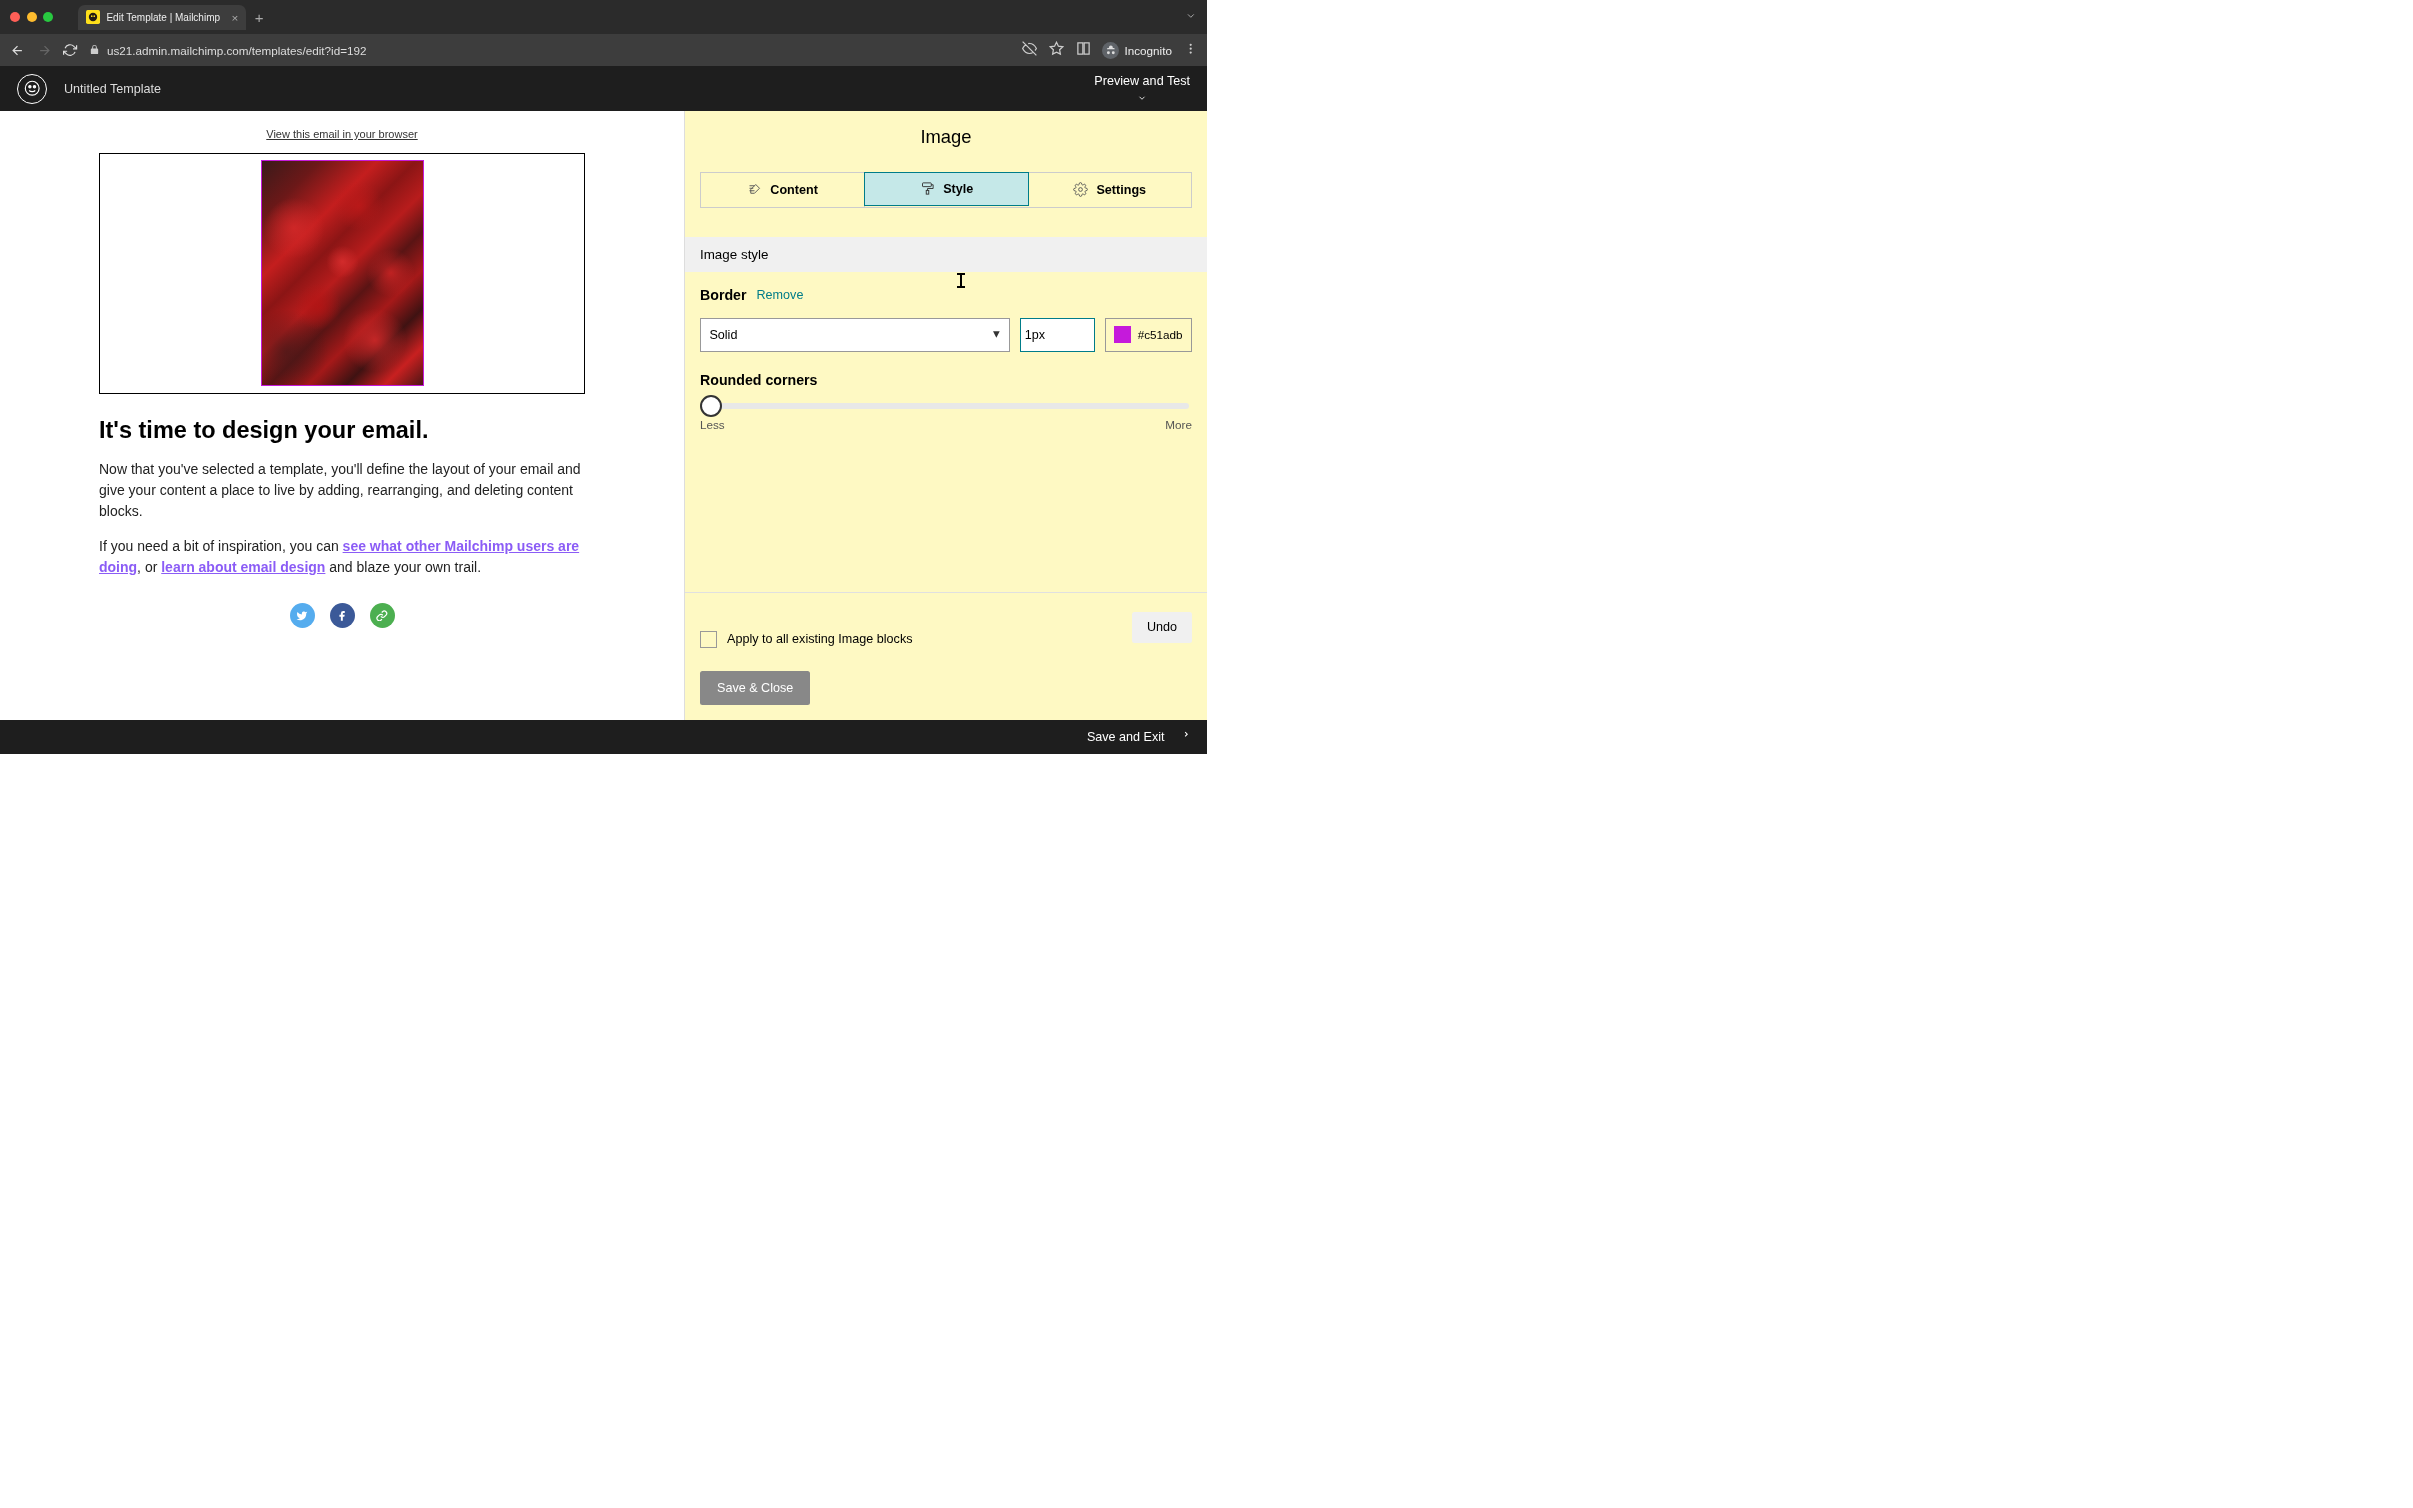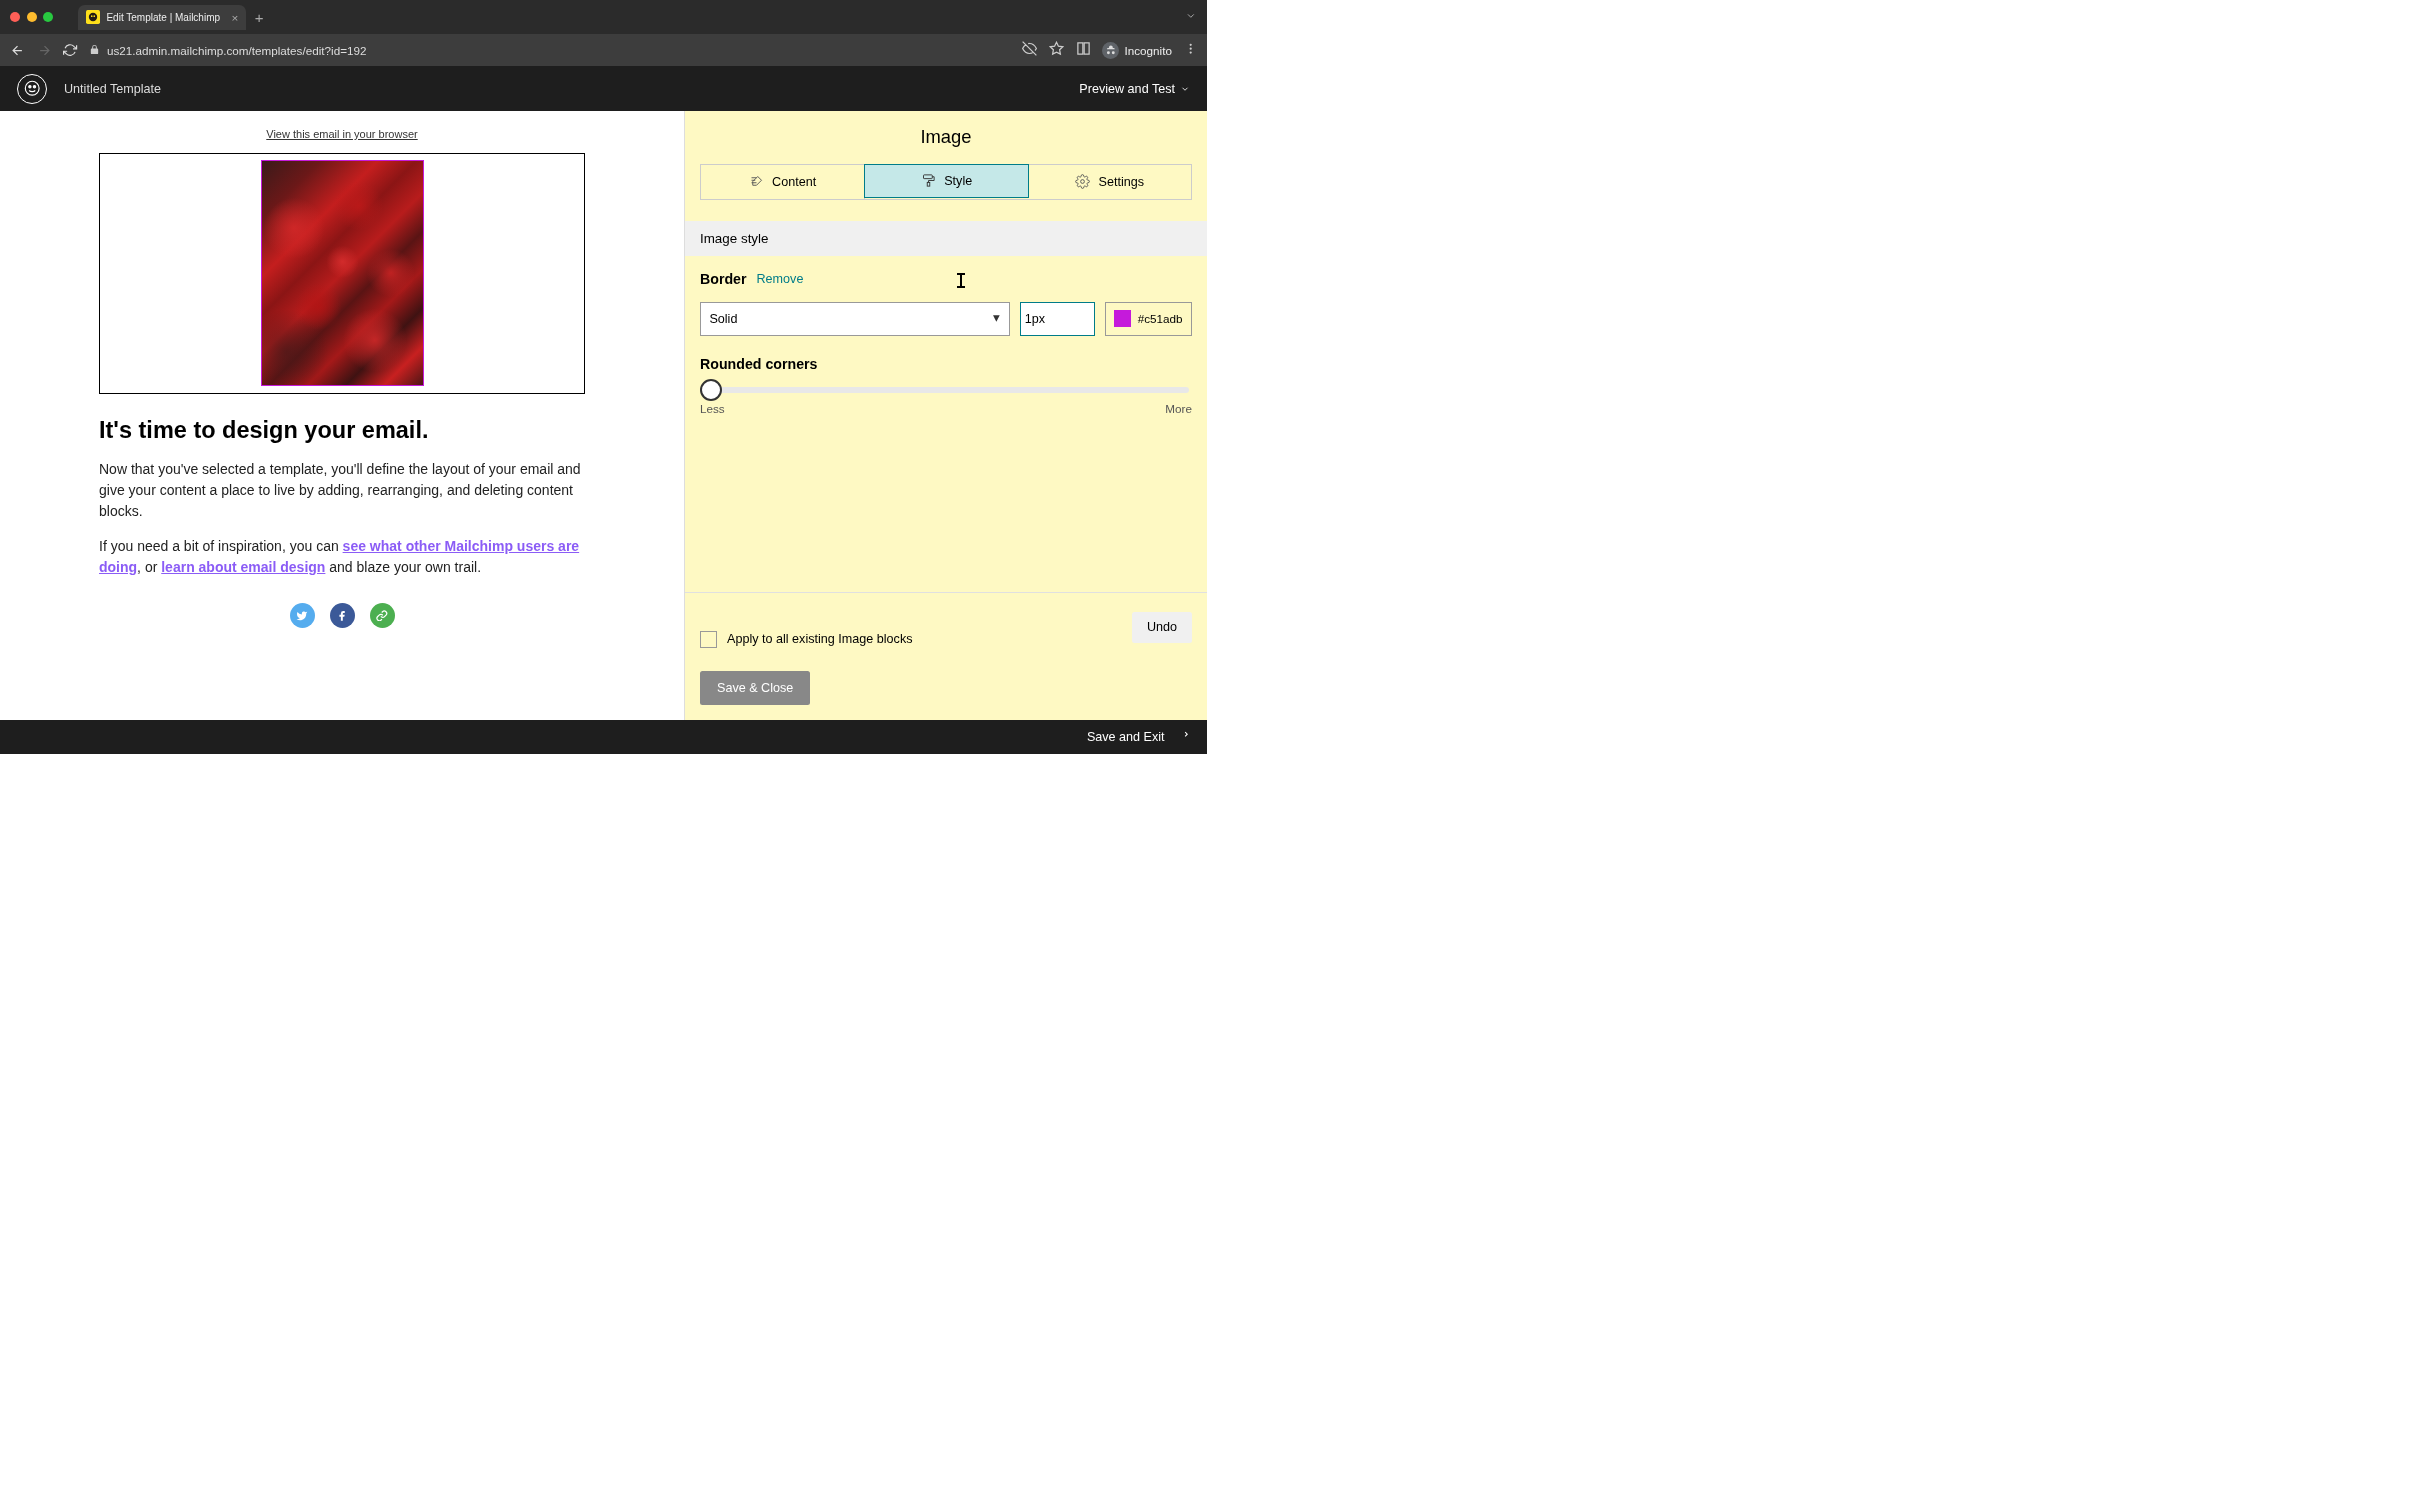--- a/index.html
+++ b/index.html
@@ -25,21 +25,21 @@
 .urlbar { display: flex; align-items: center; gap: 6.7px; color: #ddd; font-size: 11.7px; flex:1; }
 .lock { color: #ccc; font-size: 10px; }
 .toolbar-right { display:flex; align-items:center; gap: 11.7px; color:#ccc; }
 .incognito { display:flex; align-items:center; gap:5px; color:#eee; font-size:11.7px; }
 .incognito-icon { width:17px; height:17px; border-radius:50%; background:#5f6368; display:flex; align-items:center; justify-content:center; }
 
 
 .app-header { height: 45px; background: #1e1e1e; display: flex; align-items: center; padding: 0 17px; color: #fff; }
 .logo { width: 30px; height: 30px; border-radius: 50%; border: 1.7px solid #fff; display:flex; align-items:center; justify-content:center; }
 .template-name { margin-left: 17px; color: #ddd; font-size: 12.6px; }
-.preview-test { margin-left: auto; color: #fff; font-size: 12.6px; display:flex; align-items:center; gap:5px; cursor:pointer; }
+.preview-test { margin-left: auto; color: #fff; font-size: 12.6px; display:flex; align-items:center; gap:5px; cursor:pointer;flex-direction:column; }
 
 
 .workspace { display: flex; height: calc(754px - 34px - 32px - 45px - 34px); }
 .canvas { flex:1; background: #fff; padding: 17px 0 0; overflow-y:auto; border-right: 0.8px solid #ddd; }
 .view-browser { text-align:center; font-size:11px; color:#333; text-decoration:underline; margin-bottom: 12.6px; }
 .email-box { width: 486px; margin: 0 auto; }
 .image-block { border: 1.7px solid #000; padding: 6.7px; display:flex; justify-content:center; margin-bottom: 23.5px; }
 .flower-img { width: 163px; height: 226px; background: linear-gradient(135deg, #3a1a1a 0%, #6b1818 15%, #c41e1e 30%, #8b1515 40%, #b81c1c 50%, #5a1414 60%, #a51919 70%, #3f1212 80%, #c82020 90%, #4d1515 100%); border: 1.7px solid #c51adb; position:relative; overflow:hidden; }
 .flower-img::before { content:''; position:absolute; inset:0; background: radial-gradient(circle at 20% 30%, rgba(210,40,40,0.9) 0%, transparent 15%), radial-gradient(circle at 60% 20%, rgba(190,25,25,0.85) 0%, transparent 12%), radial-gradient(circle at 80% 50%, rgba(200,35,35,0.9) 0%, transparent 14%), radial-gradient(circle at 35% 65%, rgba(180,20,20,0.85) 0%, transparent 13%), radial-gradient(circle at 70% 80%, rgba(205,40,40,0.9) 0%, transparent 15%), radial-gradient(circle at 15% 85%, rgba(70,25,25,0.7) 0%, transparent 18%), radial-gradient(circle at 50% 45%, rgba(215,45,45,0.9) 0%, transparent 11%); }
 .email-h1 { font-size: 23.5px; font-weight: 700; margin-bottom: 15px; }
@@ -47,21 +47,21 @@
 .email-p a { color: #8b5cf6; text-decoration: underline; font-weight: bold; }
 .socials { display:flex; justify-content:center; gap: 15px; margin-top: 25px; }
 .social { width: 25px; height: 25px; border-radius:50%; display:flex; align-items:center; justify-content:center; color:#fff; font-size:11.7px; }
 .social.tw { background:#55acee; }
 .social.fb { background:#3b5998; }
 .social.ln { background:#4caf50; }
 
 
 .panel { width: 522px; background:#fef9c3; display:flex; flex-direction:column;justify-content:flex-end; }
 .panel-title { text-align:center; font-size: 18.4px; font-weight:400; padding: 15px 0 11.7px; }
-.tabs { display:flex; margin: 4px 15px; border:0.8px solid #ccc; }
+.tabs { display:flex; margin: 12px 15px; border:0.8px solid #ccc;font-weight:bold; }
 .ptab { flex:1; display:flex; align-items:center; justify-content:center; gap:8.4px; height: 34px; font-size:12.6px; cursor:pointer; border-right:0.8px solid #ccc; }
 .ptab:last-child { border-right:none; }
 .ptab.active { background:#c5e8e8; border:1.7px solid #007c89; margin:-0.8px; z-index:1; }
 .ptab svg { width:15px; height:15px; }
 
 .section-hdr { background:#f0f0f0; padding: 10px 15px; font-size:13.4px; margin-top: 17px; }
 .panel-body { padding: 15px; flex:1; }
 .border-row { display:flex; align-items:center; gap:10px; margin-bottom:15px; }
 .border-label { font-size:14.2px; font-weight:600; }
 .remove-link { color:#007c89; font-size:12.6px; cursor:pointer; }

